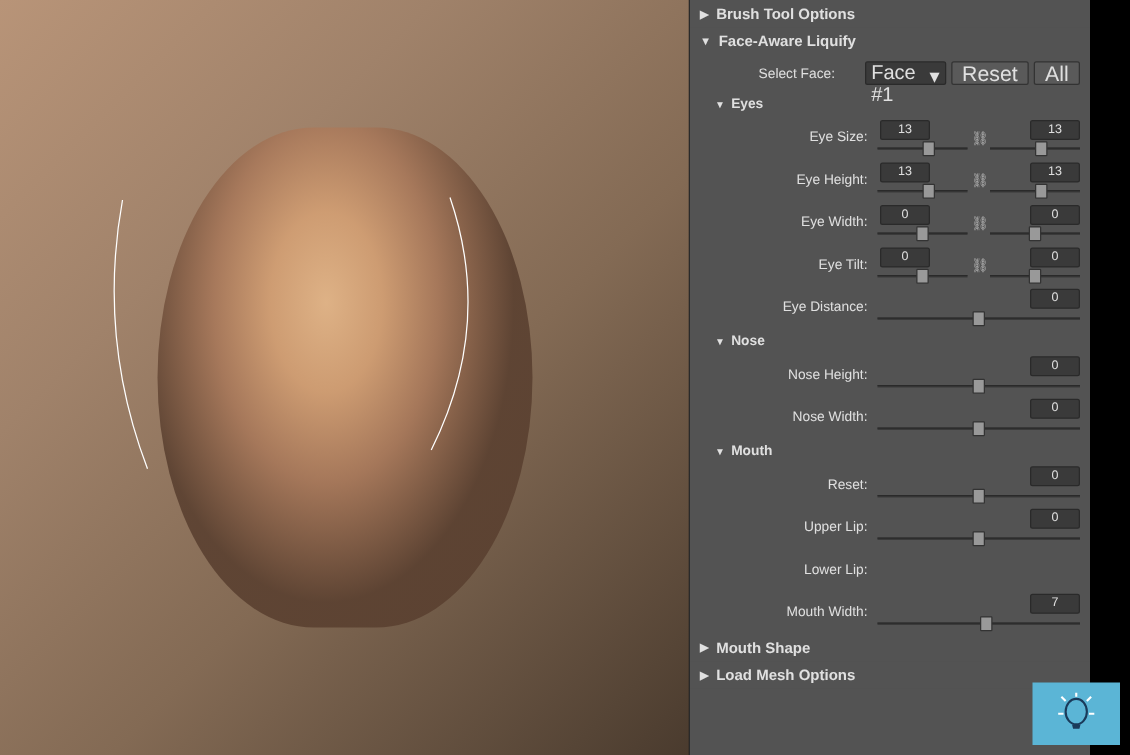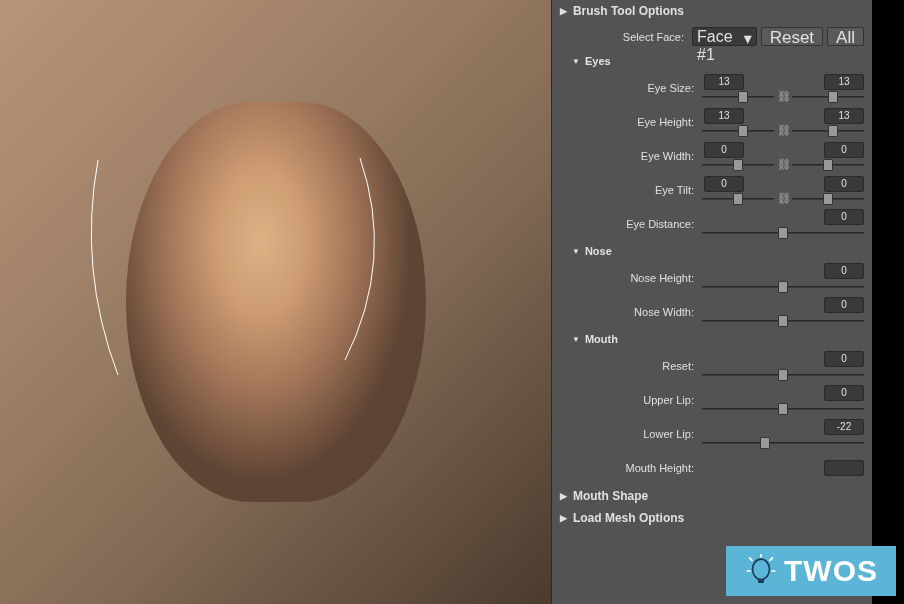--- a/index.html
+++ b/index.html
@@ -51,21 +51,21 @@
 .section-header.expanded .tri::before { content: "▼"; }
 
 .face-select-row {
   display: flex;
   align-items: center;
   padding: 5px 8px 5px 0;
 }
 .face-select-row .lbl {
   width: 140px;
   text-align: right;
-  padding-right: 8px;
+  padding-right: 24px;
   color: #e0e0e0;
 }
 .dropdown {
   flex: 1;
   background: #3a3a3a;
   border: 1px solid #2a2a2a;
   color: #e0e0e0;
   height: 19px;
   padding: 0 4px;
   font-size: 16px;
@@ -109,21 +109,21 @@
 .param-label {
   width: 150px;
   text-align: right;
   padding-right: 8px;
   color: #e0e0e0;
   white-space: nowrap;
 }
 .slider-area {
   flex: 1;
   display: flex;
-  align-items: flex-end;
+  align-items: center;
   gap: 2px;
 }
 .slider-col {
   flex: 1;
   display: flex;
   flex-direction: column;
   align-items: stretch;
 }
 .slider-col.right { align-items: flex-end; }
 .numbox {
@@ -208,20 +208,24 @@
   </svg>
 </div>
 
 <div class="panel">
 
   <div class="section-header collapsed">
     <span class="tri"></span>
     <span>Brush Tool Options</span>
   </div>
 
+  <div class="section-header expanded">
+    <span class="tri"></span>
+    <span>Face-Aware Liquify</span>
+  </div>
 
   <div class="face-select-row">
     <span class="lbl">Select Face:</span>
     <div class="dropdown"><span>Face #1</span></div>
     <button class="btn">Reset</button>
     <button class="btn">All</button>
   </div>
 
   <div class="sub-header">
     <span class="tri">▼</span>
@@ -390,53 +394,47 @@
       <div class="track">
             <div class="track-line"></div>
             <div class="thumb" style="left: 50%;"></div>
           </div>
     </div>
       </div>
   </div>
 
   <div class="param-row single-slider">
     <span class="param-label">Lower Lip:</span>
+  </div>
+
+  <div class="param-row single-slider">
+    <span class="param-label">Mouth Width:</span>
     <div class="slider-area">
         <div class="slider-col">
-      <div class="numbox">-22</div>
+      <div class="numbox">7</div>
       <div class="track">
             <div class="track-line"></div>
-            <div class="thumb" style="left: 39%;"></div>
-          </div>
-    </div>
-      </div>
-  </div>
-
-
-  <div class="param-row single-slider">
-    <span class="param-label">Mouth Height:</span>
-    <div class="slider-area">
-        <div class="slider-col">
-      <div class="numbox"></div>
-    </div>
-      </div>
-  </div>
+            <div class="thumb" style="left: 53.5%;"></div>
+          </div>
+    </div>
+      </div>
+  </div>
+
 
   <div class="section-header collapsed">
     <span class="tri"></span>
     <span>Mouth Shape</span>
   </div>
 
   <div class="section-header collapsed">
     <span class="tri"></span>
     <span>Load Mesh Options</span>
   </div>
 
 </div>
 
 <div class="watermark">
   <svg viewBox="0 0 40 40">
     <ellipse cx="20" cy="18" rx="10" ry="12" fill="none" stroke="#1a3a5a" stroke-width="2"></ellipse>
     <path d="M16 30 L24 30 L23 34 L17 34 Z" fill="#1a3a5a"></path>
     <path d="M10 8 L6 4 M30 8 L34 4 M20 4 L20 0 M8 20 L3 20 M32 20 L37 20" stroke="#fff" stroke-width="2"></path>
   </svg>
-  <span>TWOS</span>
 </div>
 
 </body></html>

